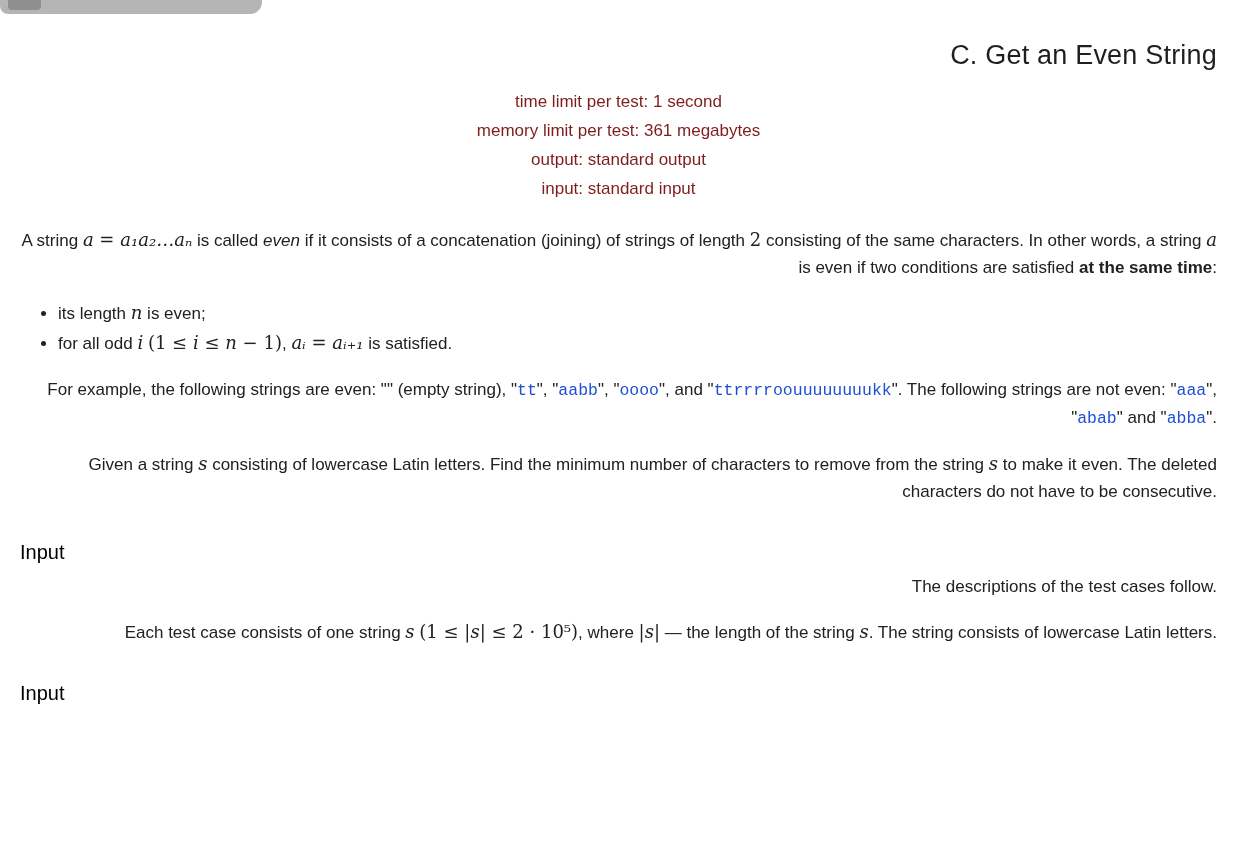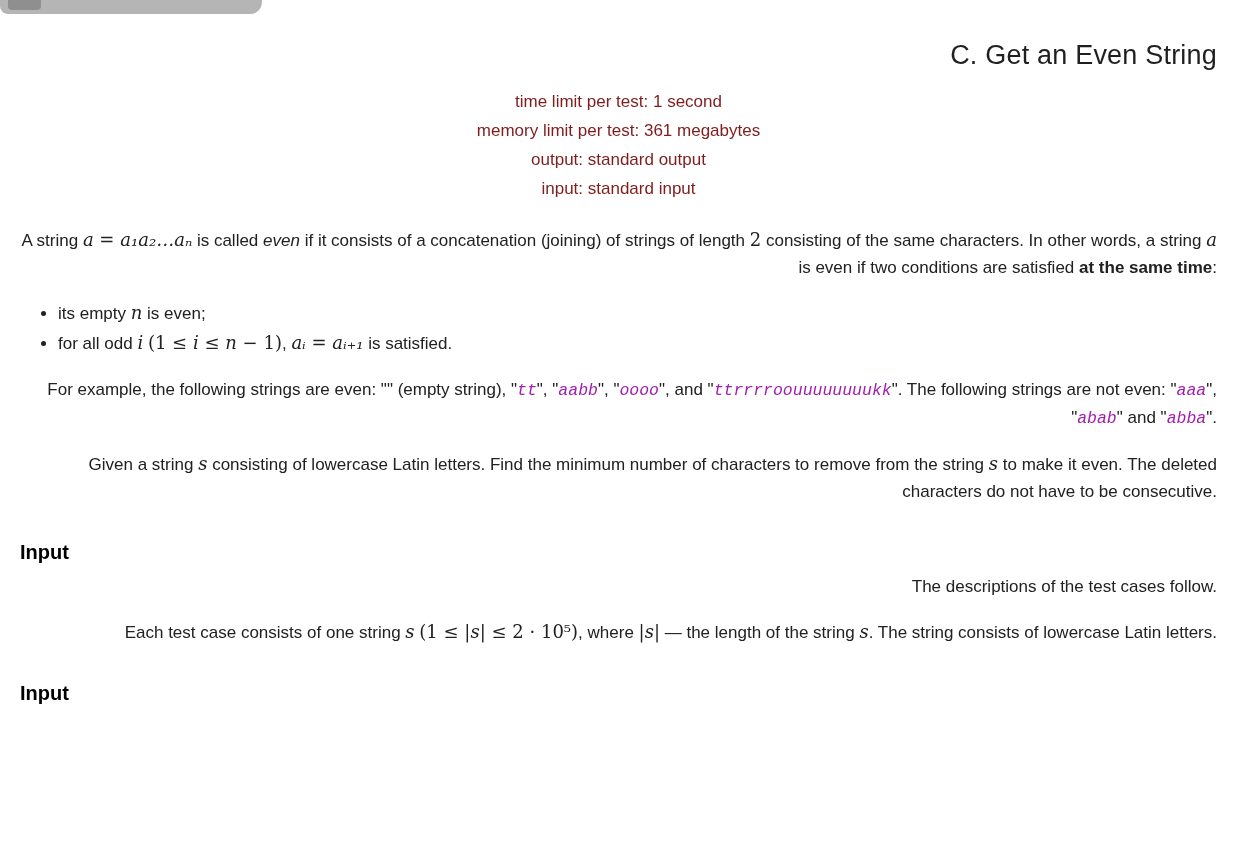--- a/index.html
+++ b/index.html
@@ -22,25 +22,25 @@
   }
   .meta{
     text-align:center;font-size:17px;line-height:29px;color:#7f1d1d;
     margin-bottom:22px;
   }
   .statement{font-size:17px;line-height:27px;margin-top:24px;}
   .statement p{margin:0 0 19px 0;text-align:right;}
   .statement ul{margin:0 0 19px 0;padding-left:38px;}
   .statement li{margin:0 0 3px 0;}
   .statement h2{
-    font-size:20px;font-weight:700;color:#000;margin:34px 0 7px 0;
+    font-size:20px;font-weight:400;color:#000;margin:34px 0 7px 0;
   }
   .seg-v{font-family:"DejaVu Serif",serif;font-style:italic;font-size:1.06em;line-height:1;}
   .seg-n{font-family:"DejaVu Serif",serif;font-size:1.06em;line-height:1;}
-  .seg-c{font-family:"Liberation Mono",monospace;font-size:0.97em;color:#a21caf;font-style:italic;}
+  .seg-c{font-family:"Liberation Mono",monospace;font-size:0.97em;color:#1d4ed8;}
   .seg-b{font-weight:700;}
   .seg-i{font-style:italic;}
 </style>
 </head>
 <body>
 
 <div class="tab-pill">
   <div class="tab-pill-inner"></div>
 </div>
 
@@ -48,21 +48,21 @@
   <h1 class="problem-title">C. Get an Even String</h1>
   <div class="meta">
     <div>time limit per test: 1 second</div>
     <div>memory limit per test: 361 megabytes</div>
     <div>output: standard output</div>
     <div>input: standard input</div>
   </div>
   <div class="statement" id="statement">
       <p><span class="seg-t">A string </span><span class="seg-v">a</span><span class="seg-n"> = </span><span class="seg-v">a₁a₂…aₙ</span><span class="seg-t"> is called </span><span class="seg-i">even</span><span class="seg-t"> if it consists of a concatenation (joining) of strings of length </span><span class="seg-n">2</span><span class="seg-t"> consisting of the same characters. In other words, a string </span><span class="seg-v">a</span><span class="seg-t"> is even if two conditions are satisfied </span><span class="seg-b">at the same time</span><span class="seg-t">:</span></p>
       <ul>
-        <li><span class="seg-t">its empty </span><span class="seg-v">n</span><span class="seg-t"> is even;</span></li>
+        <li><span class="seg-t">its length </span><span class="seg-v">n</span><span class="seg-t"> is even;</span></li>
         <li><span class="seg-t">for all odd </span><span class="seg-v">i</span><span class="seg-t"> </span><span class="seg-n">(1 ≤ </span><span class="seg-v">i</span><span class="seg-n"> ≤ </span><span class="seg-v">n</span><span class="seg-n"> − 1)</span><span class="seg-t">, </span><span class="seg-v">aᵢ</span><span class="seg-n"> = </span><span class="seg-v">aᵢ₊₁</span><span class="seg-t"> is satisfied.</span></li>
       </ul>
       <p><span class="seg-t">For example, the following strings are even: "" (empty string), "</span><span class="seg-c">tt</span><span class="seg-t">", "</span><span class="seg-c">aabb</span><span class="seg-t">", "</span><span class="seg-c">oooo</span><span class="seg-t">", and "</span><span class="seg-c">ttrrrroouuuuuuuukk</span><span class="seg-t">". The following strings are not even: "</span><span class="seg-c">aaa</span><span class="seg-t">", "</span><span class="seg-c">abab</span><span class="seg-t">" and "</span><span class="seg-c">abba</span><span class="seg-t">".</span></p>
       <p><span class="seg-t">Given a string </span><span class="seg-v">s</span><span class="seg-t"> consisting of lowercase Latin letters. Find the minimum number of characters to remove from the string </span><span class="seg-v">s</span><span class="seg-t"> to make it even. The deleted characters do not have to be consecutive.</span></p>
       <h2>Input</h2>
       <p><span class="seg-t">The descriptions of the test cases follow.</span></p>
       <p><span class="seg-t">Each test case consists of one string </span><span class="seg-v">s</span><span class="seg-t"> </span><span class="seg-n">(1 ≤ |</span><span class="seg-v">s</span><span class="seg-n">| ≤ 2 · 10⁵)</span><span class="seg-t">, where </span><span class="seg-n">|</span><span class="seg-v">s</span><span class="seg-n">|</span><span class="seg-t"> — the length of the string </span><span class="seg-v">s</span><span class="seg-t">. The string consists of lowercase Latin letters.</span></p>
       <h2>Input</h2>
     </div>
 </div>

